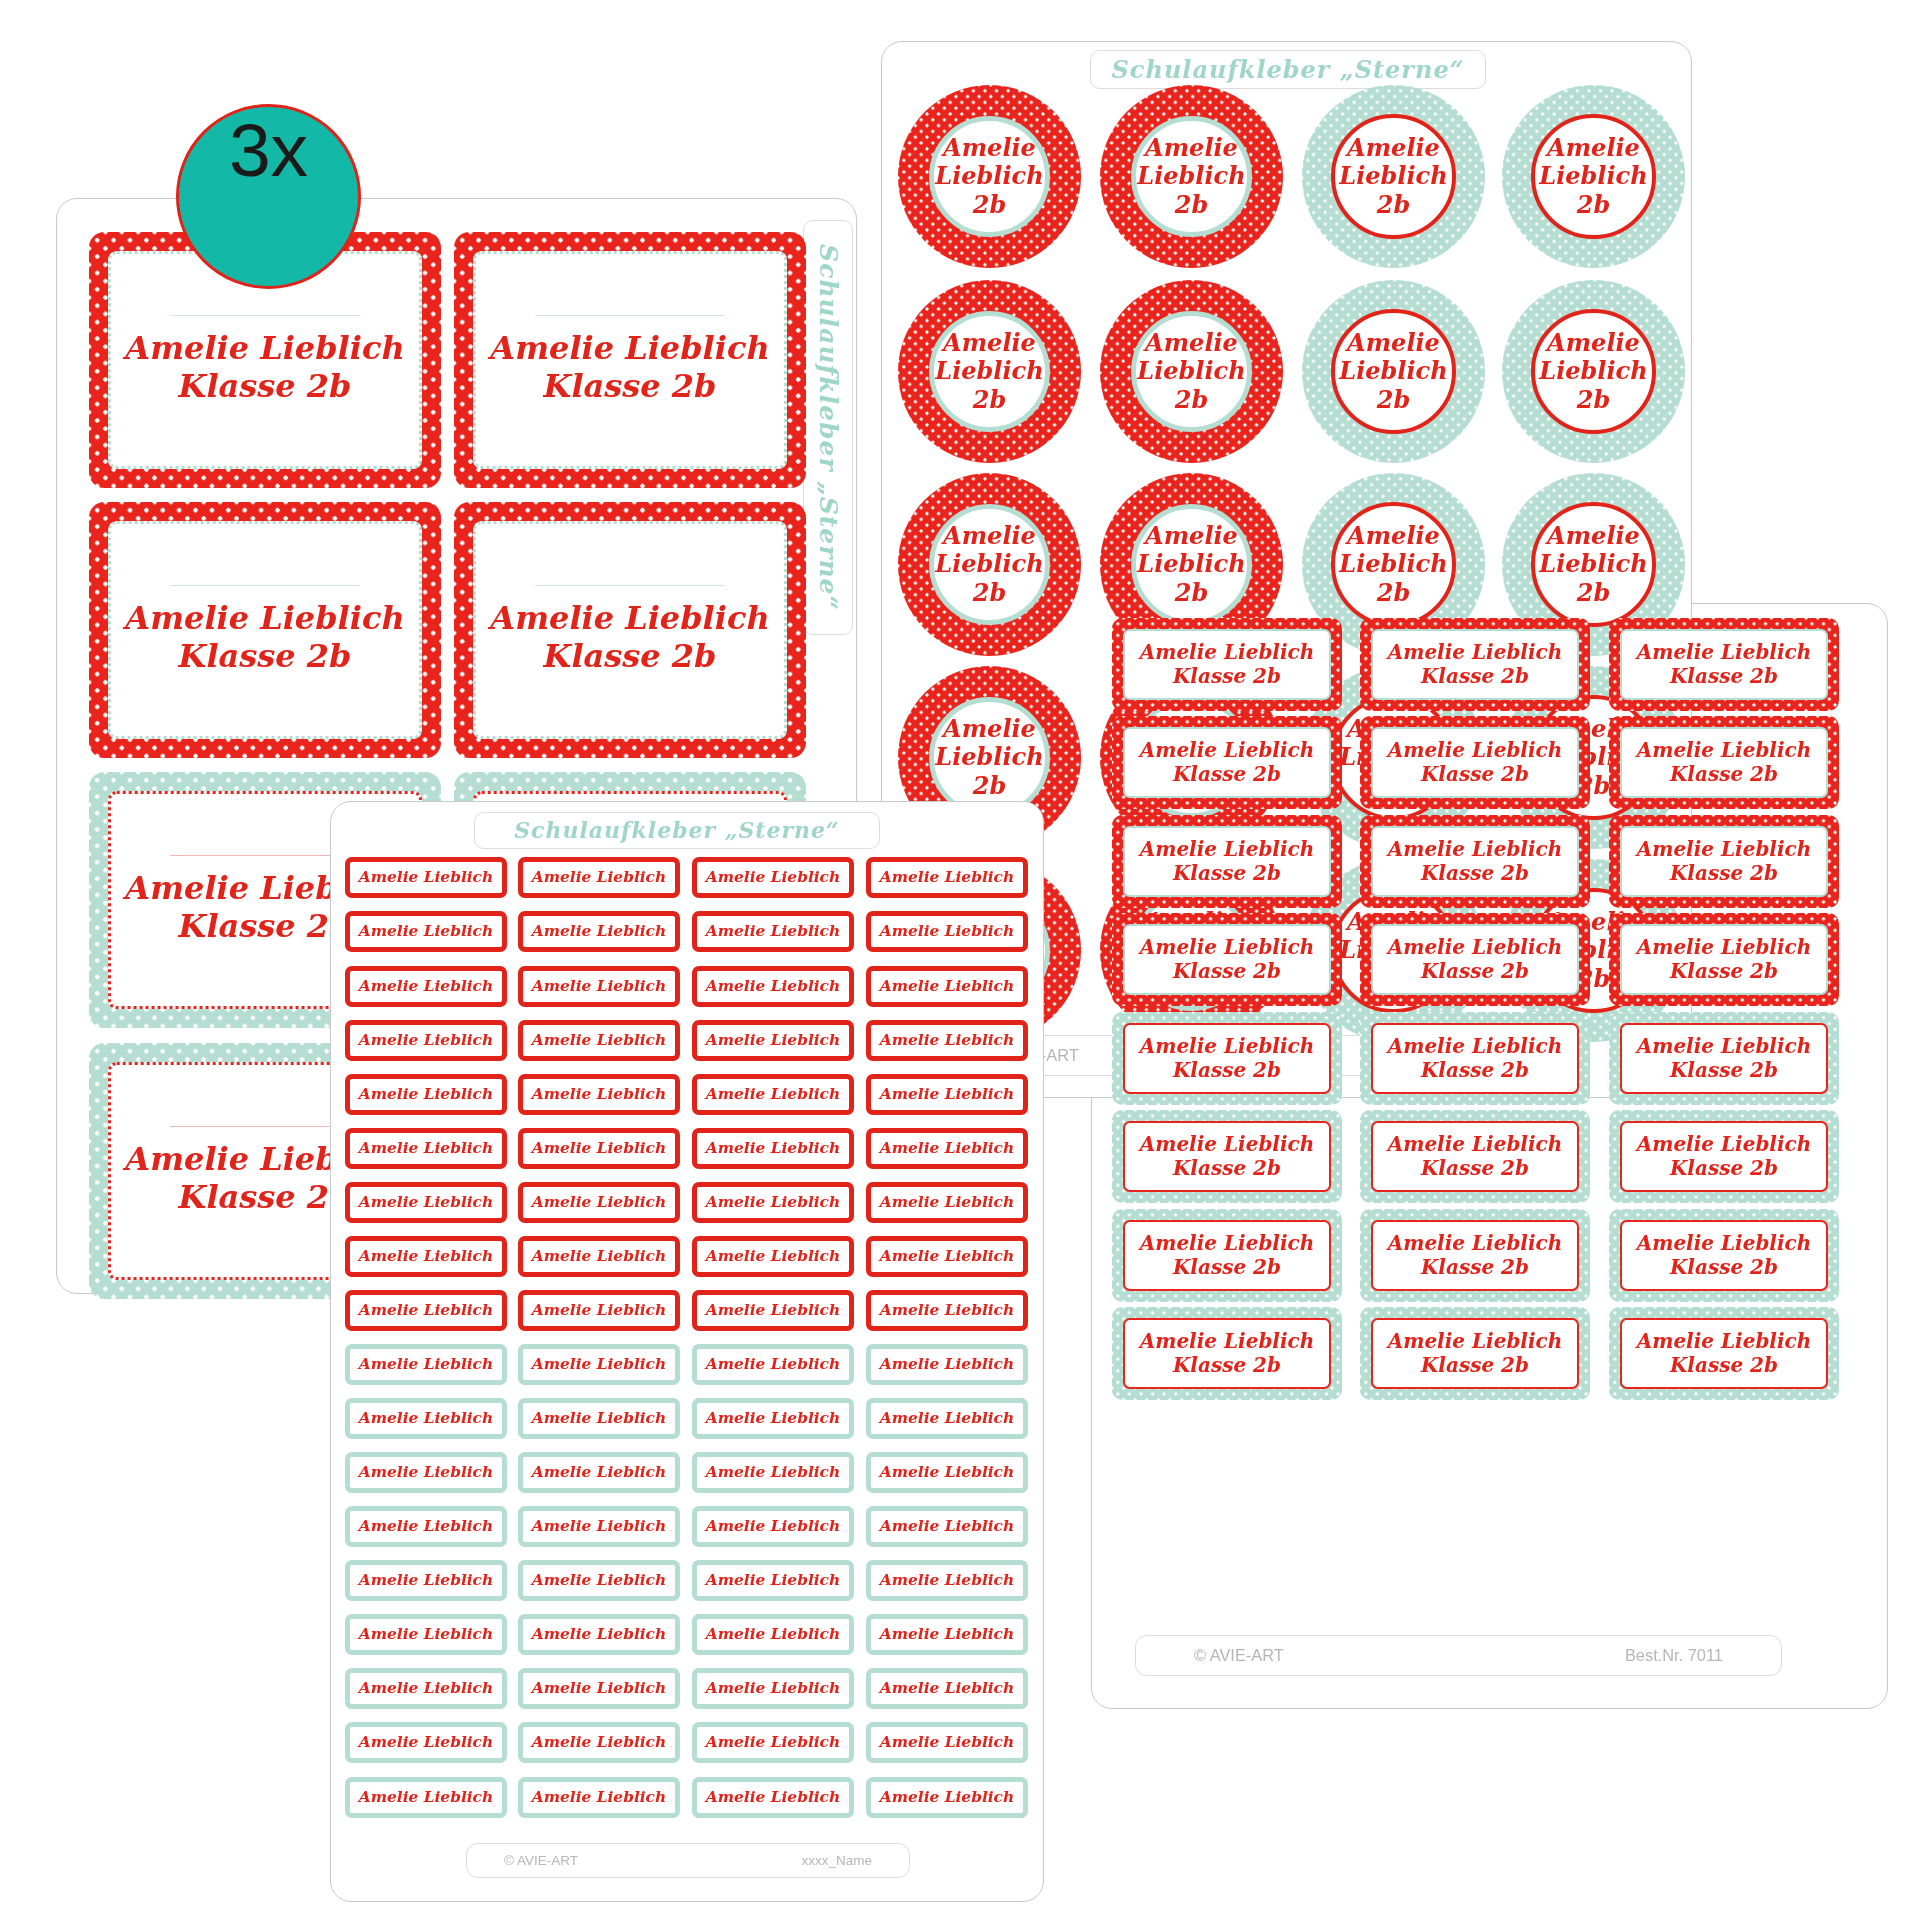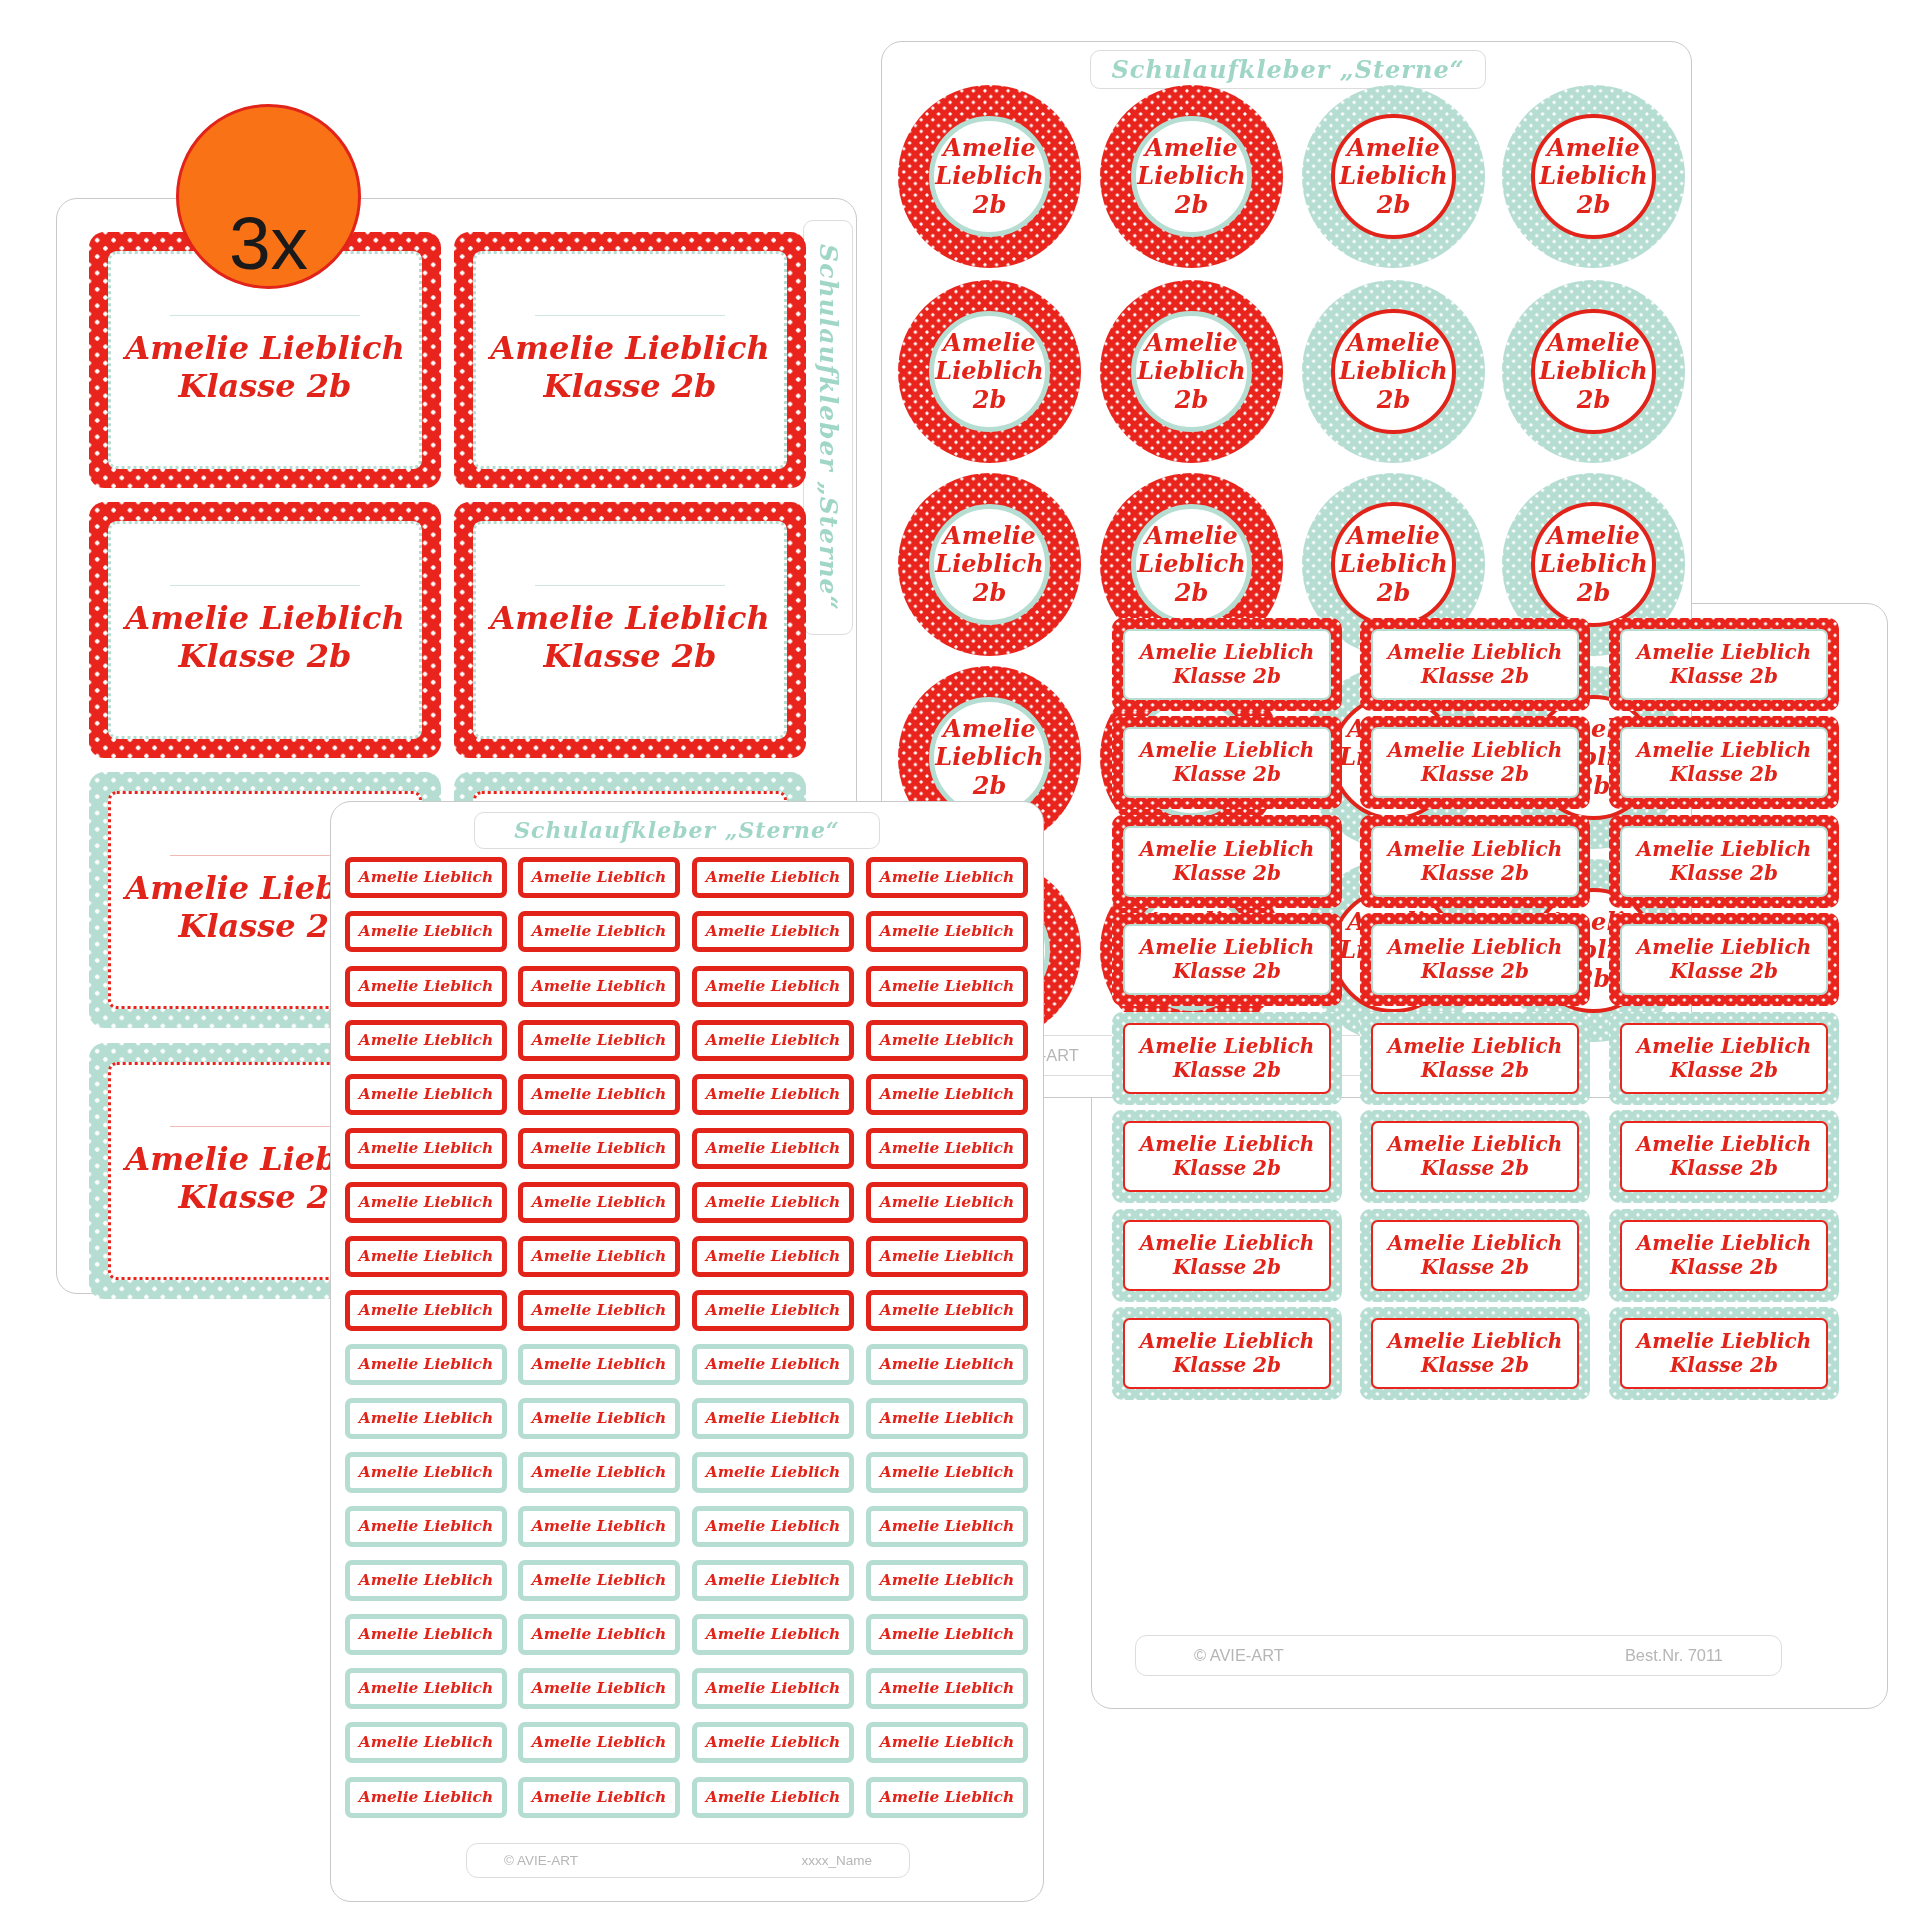--- a/index.html
+++ b/index.html
@@ -156,23 +156,23 @@
     display:flex;flex-direction:column;
     align-items:center;justify-content:center;
   }
   .circ.red .circ-core{ inset:17%; border:5.8px solid #b5ddd2; }
   .circ.mint .circ-core{ inset:16%; border:4.8px solid #e2231a; }
 
   
   .badge3x{
     position:absolute;
     border-radius:50%;
-    background:#f97316;
+    background:#14b8a6;
     border:3.9px solid #e2231a;
-    display:flex;align-items:flex-end;justify-content:center;
+    display:flex;align-items:flex-start;justify-content:center;
     color:#1a1a1a;
     font-family:"Liberation Sans", sans-serif;
     font-weight:400;
     z-index:60;
   }
 
   
   .side-tab{
     position:absolute;
     border:1.2px solid #dcdcdc;

